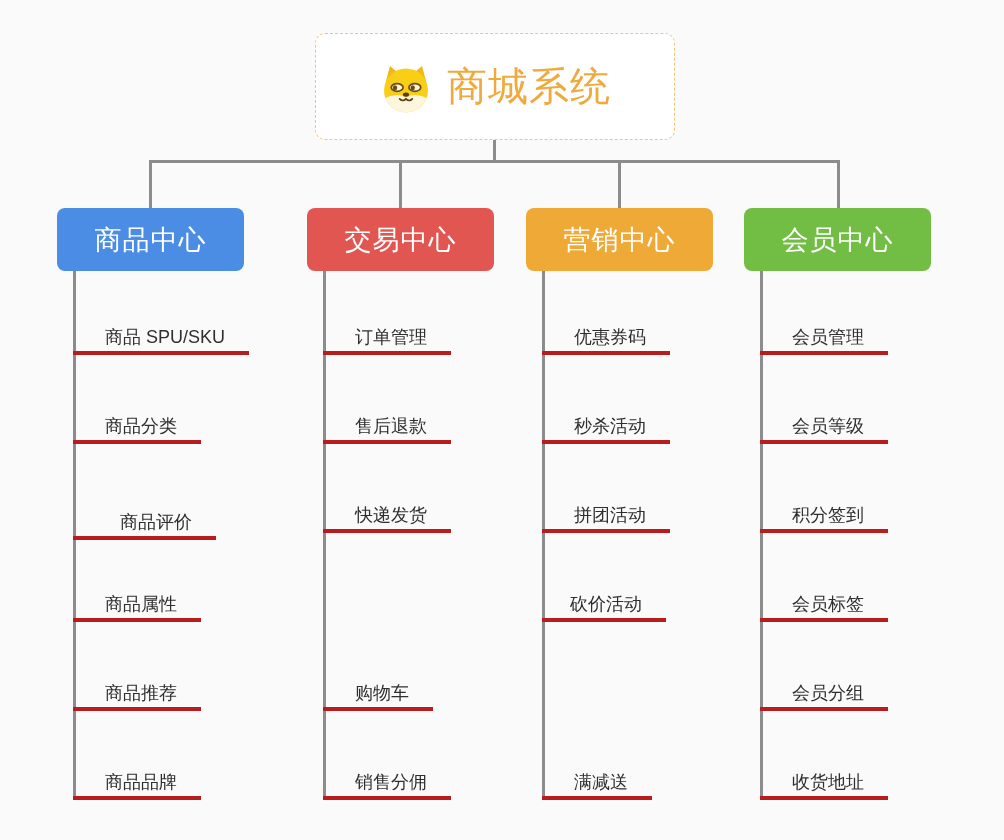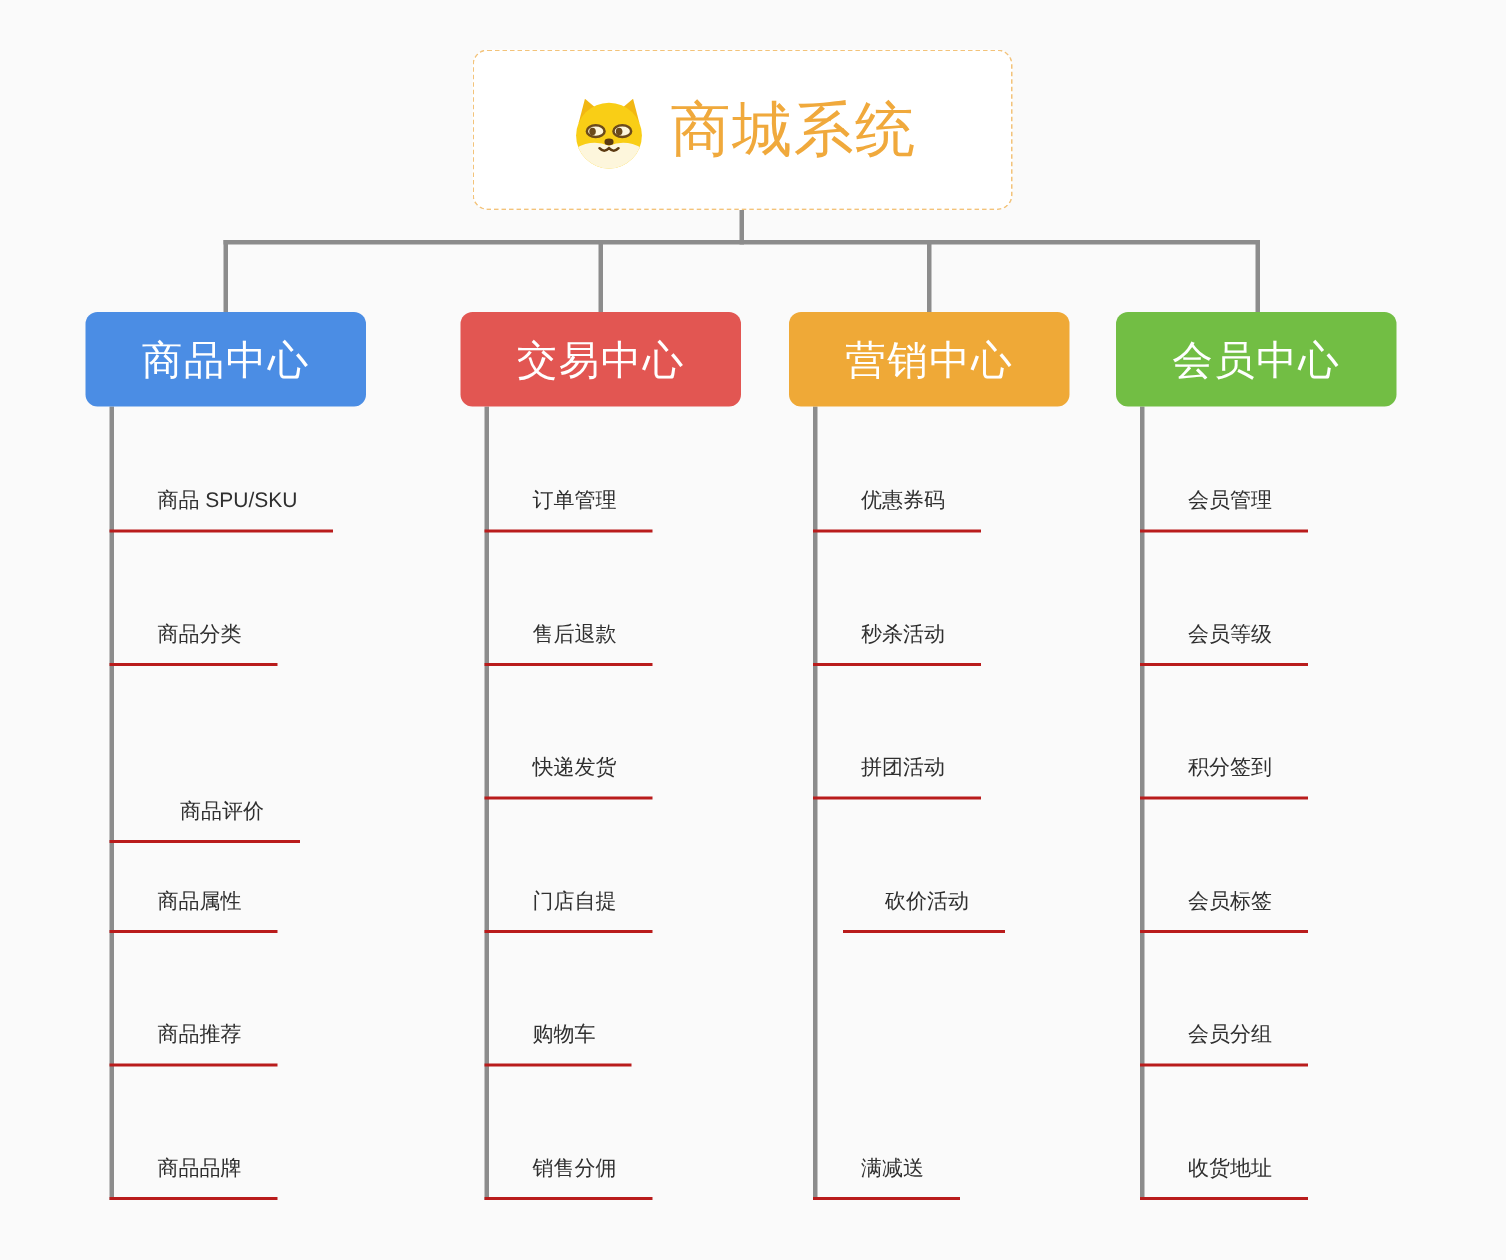--- a/index.html
+++ b/index.html
@@ -61,24 +61,24 @@
     white-space: nowrap;
     text-align: right;
   }
 
   
   .leaf {
     position: absolute;
     height: 40px;
     display: inline-block;
     white-space: nowrap;
-    font-size: 14px;
+    font-size: 18px;
     color: #2f2f2f;
     padding: 10px 24px 6px 32px;
-    border-bottom: 2px solid #b91c1c;
+    border-bottom: 4px solid #b91c1c;
     cursor: pointer;
   }
 </style>
 </head>
 <body>
 
 <div id="canvas">
 
   <div class="line" style="left:493px; top:140px; width:3px; height:23px;"></div>
   <div class="line" style="left:149px; top:160px; width:691px; height:3px;"></div>
@@ -121,36 +121,35 @@
     <span class="root-title">商城系统</span>
   </div>
 
   <div class="branch-node" style="left: 57px; background-color: rgb(75, 141, 228);">商品中心</div>
   <div class="branch-node" style="left: 307px; background-color: rgb(226, 86, 82);">交易中心</div>
   <div class="branch-node" style="left: 526px; background-color: rgb(239, 169, 55);">营销中心</div>
   <div class="branch-node" style="left: 744px; background-color: rgb(114, 190, 68);">会员中心</div>
 
   <div class="leaf" style="left:73px; top:315px;">商品 SPU/SKU</div>
   <div class="leaf" style="left:73px; top:404px;">商品分类</div>
-  <div class="leaf" style="left:73px; top:522px;padding-left:47px;">商品评价</div>
+  <div class="leaf" style="left:73px; top:500px;padding-left:47px;">商品评价</div>
   <div class="leaf" style="left:73px; top:582px;">商品属性</div>
   <div class="leaf" style="left:73px; top:671px;">商品推荐</div>
   <div class="leaf" style="left:73px; top:760px;">商品品牌</div>
 
   <div class="leaf" style="left:323px; top:315px;">订单管理</div>
   <div class="leaf" style="left:323px; top:404px;">售后退款</div>
   <div class="leaf" style="left:323px; top:493px;">快递发货</div>
-  <div class="leaf" style="left:323px; top:582px;">门店自提</div>
   <div class="leaf" style="left:323px; top:671px;">购物车</div>
   <div class="leaf" style="left:323px; top:760px;">销售分佣</div>
 
   <div class="leaf" style="left:542px; top:404px;">秒杀活动</div>
   <div class="leaf" style="left:542px; top:315px;">优惠券码</div>
   <div class="leaf" style="left:542px; top:493px;">拼团活动</div>
-  <div class="leaf" style="left:562px; top:582px;padding-left:28px;">砍价活动</div>
+  <div class="leaf" style="left:542px; top:582px;padding-left:28px;">砍价活动</div>
   <div class="leaf" style="left:542px; top:760px;">满减送</div>
 
   <div class="leaf" style="left:760px; top:315px;">会员管理</div>
   <div class="leaf" style="left:760px; top:404px;">会员等级</div>
   <div class="leaf" style="left:760px; top:493px;">积分签到</div>
   <div class="leaf" style="left:760px; top:582px;">会员标签</div>
   <div class="leaf" style="left:760px; top:671px;">会员分组</div>
   <div class="leaf" style="left:760px; top:760px;">收货地址</div>
 
 </div>

